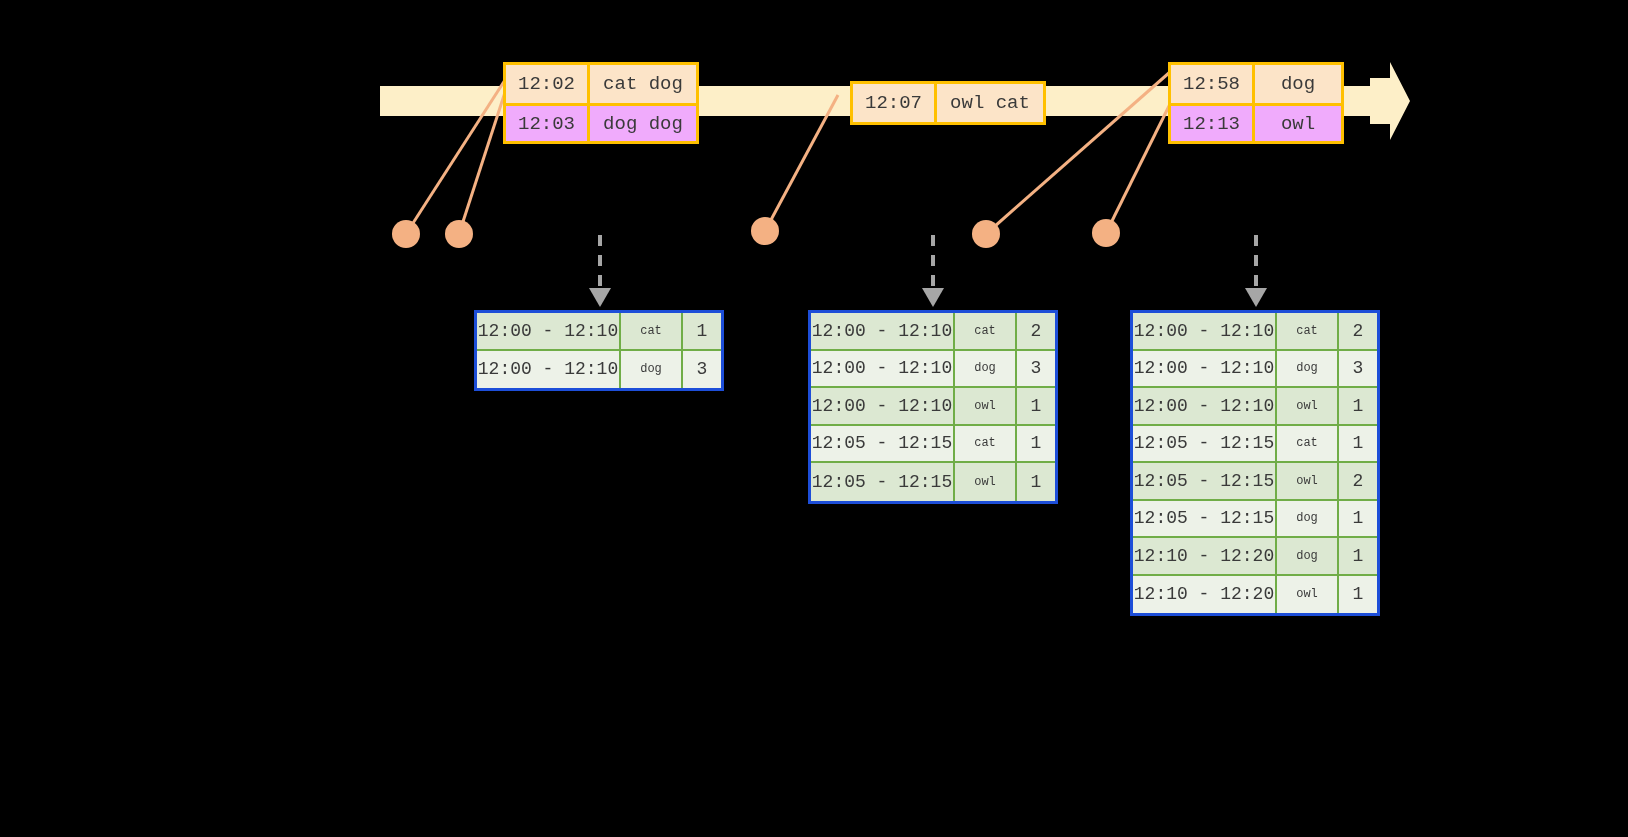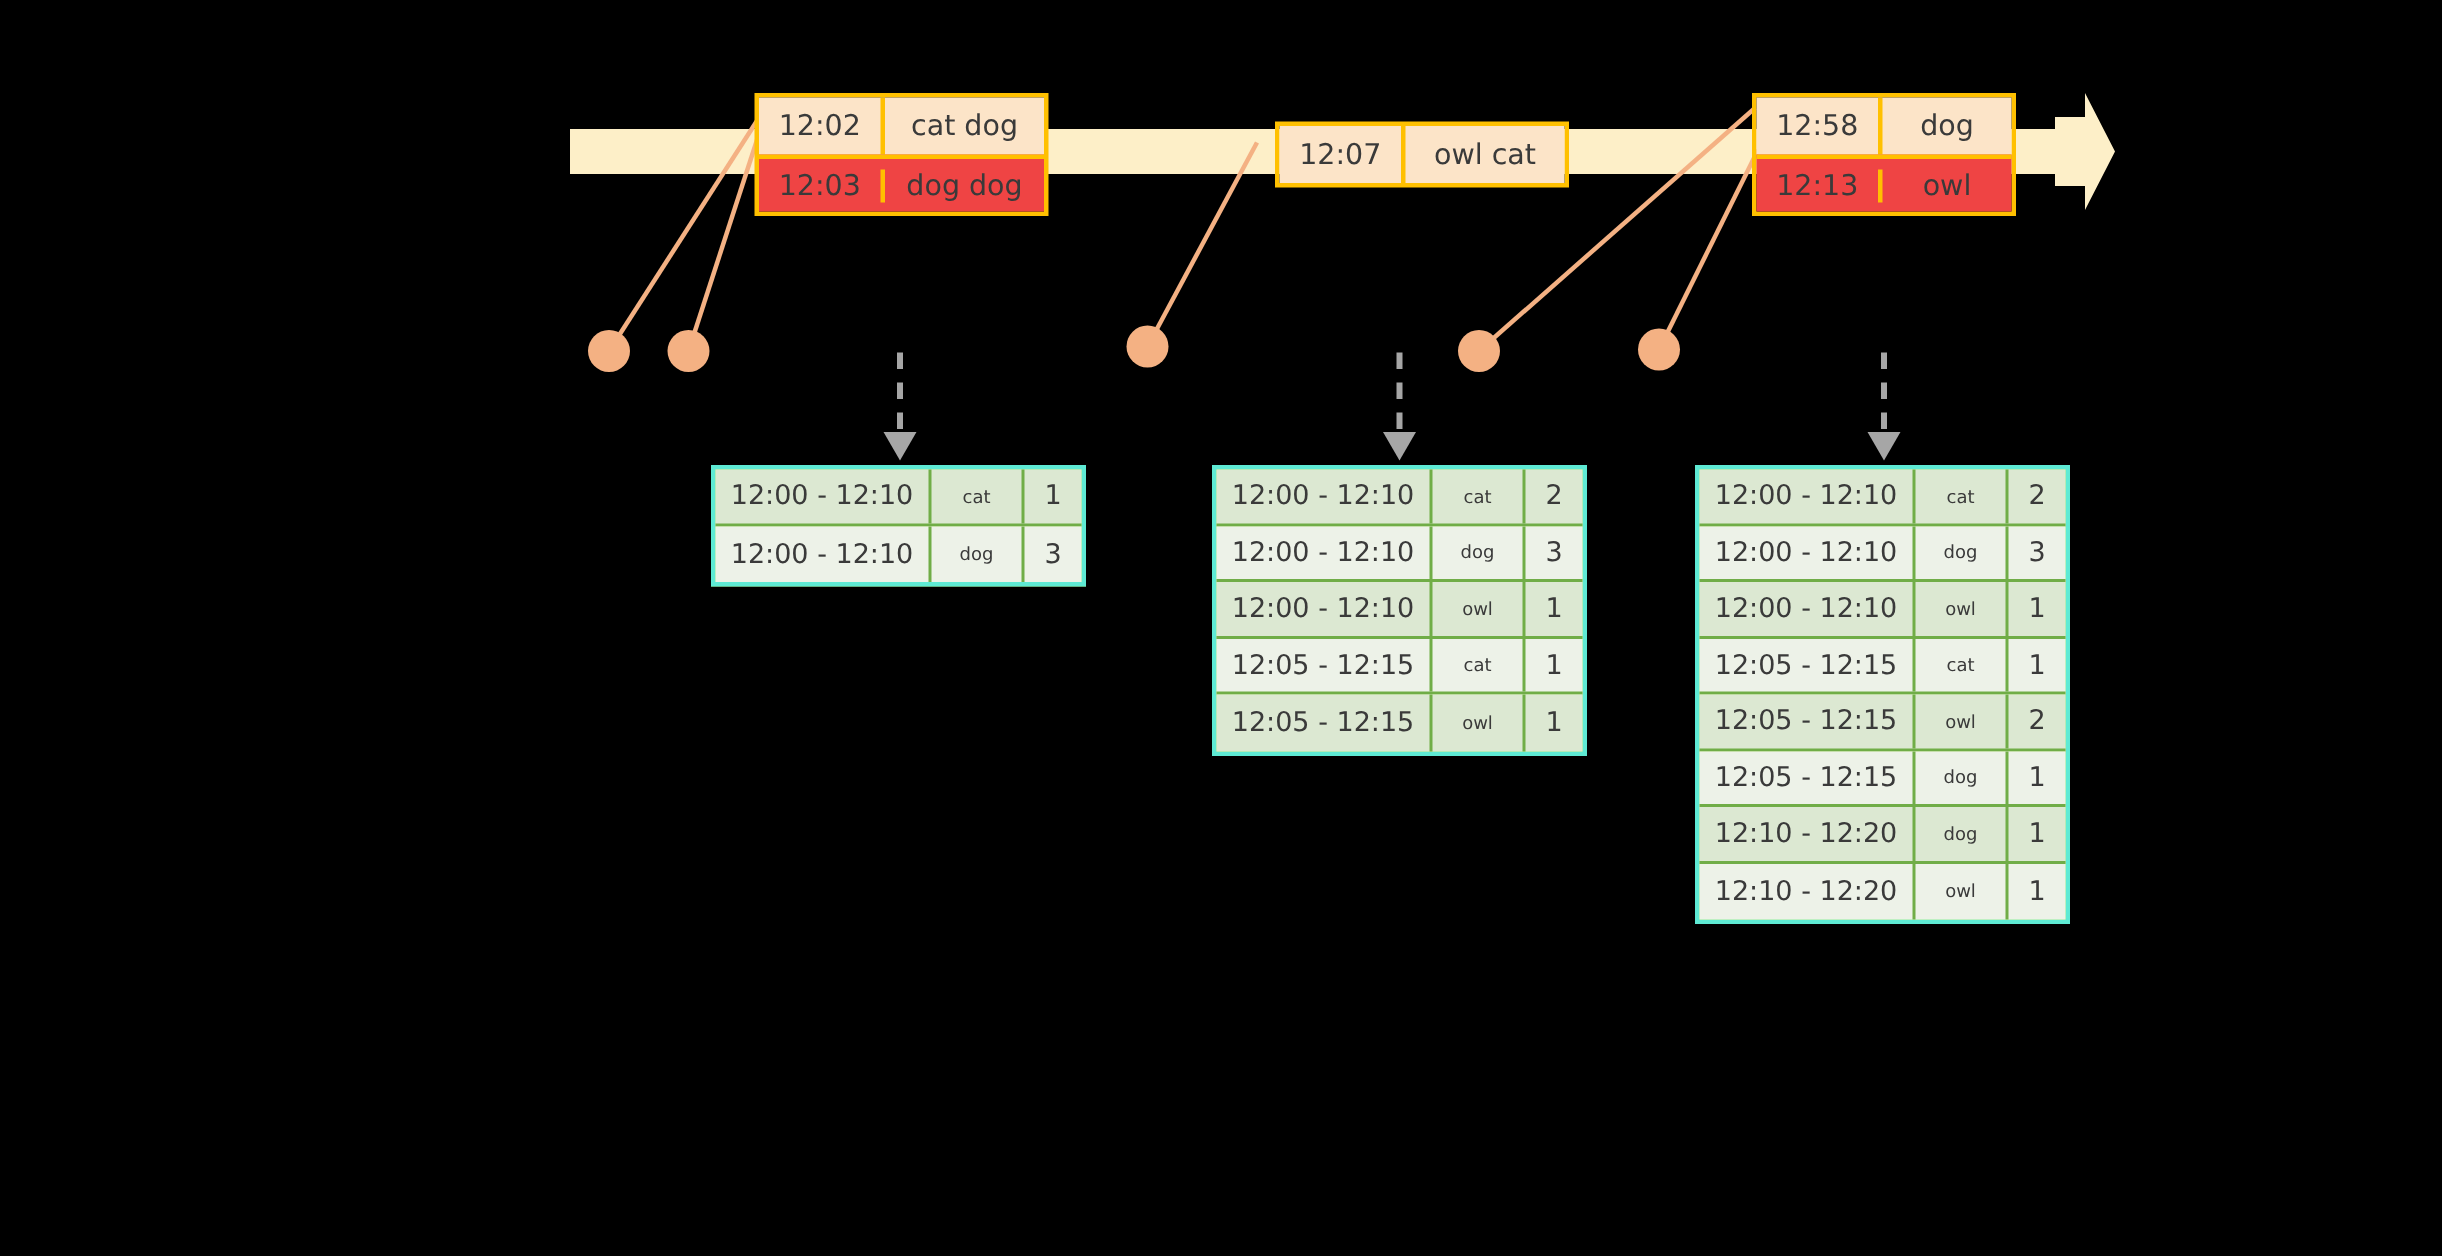--- a/index.html
+++ b/index.html
@@ -1,40 +1,40 @@
 <!DOCTYPE html>
 <html><head>
 <meta charset="utf-8">
 <style>
   html,body{margin:0;padding:0;background:#000;}
   body{width:1628px;height:837px;font-family:"DejaVu Sans","Liberation Sans",sans-serif;}
-  #stage{position:relative;width:1412px;height:837px;background:#000;overflow:hidden;}
+  #stage{position:relative;width:1412px;height:837px;background:#000;overflow:hidden;font-family:Liberation Mono, monospace;}
   .abs{position:absolute;}
 
   
   #timeline-bar{left:380px;top:86px;width:1020px;height:30px;background:#FDEFC8;}
   #timeline-arrowhead{left:1370px;top:62px;width:40px;height:78px;}
 
   
   .event-box{border:3px solid #FFC000;box-sizing:border-box;display:flex;flex-direction:column;}
   .event-row{display:flex;height:38px;box-sizing:border-box;}
   .event-row + .event-row{border-top:3px solid #FFC000;}
   .event-row.r-even{background:#FCE4C8;}
-  .event-row.r-odd{background:#ef4444;align-items:center;}
+  .event-row.r-odd{background:#f0abfc;}
   .event-time{width:84px;display:flex;align-items:center;justify-content:center;
     font-size:19px;color:#3A3A3A;border-right:3px solid #FFC000;box-sizing:border-box;}
   .event-words{flex:1;display:flex;align-items:center;justify-content:center;
     font-size:19px;color:#3A3A3A;padding:0 12px;box-sizing:border-box;white-space:nowrap;}
 
   #box-1{left:503px;top:62px;width:196px;}
   #box-2{left:835px;top:81px;width:196px;margin-left:15px;}
   #box-3{left:1168px;top:62px;width:176px;}
 
   
-  .result-table{border:3px solid #5eead4;box-sizing:border-box;background:#bef264;}
+  .result-table{border:3px solid #1d4ed8;box-sizing:border-box;background:#eab308;}
   .res-row{display:flex;height:37.5px;box-sizing:border-box;border-bottom:2px solid #70AD47;}
   .res-row:last-child{border-bottom:none;}
   .res-row.g-even{background:#DCE8D2;}
   .res-row.g-odd{background:#EDF2E8;}
   .res-win{display:flex;align-items:center;justify-content:center;font-size:18px;color:#3A3A3A;
      border-right:2px solid #70AD47;box-sizing:border-box;white-space:nowrap;}
   .res-word{display:flex;align-items:center;justify-content:center;font-size:12px;color:#3A3A3A;
      border-right:2px solid #70AD47;box-sizing:border-box;}
   .res-cnt{display:flex;align-items:center;justify-content:center;font-size:18px;color:#3A3A3A;
      box-sizing:border-box;}

